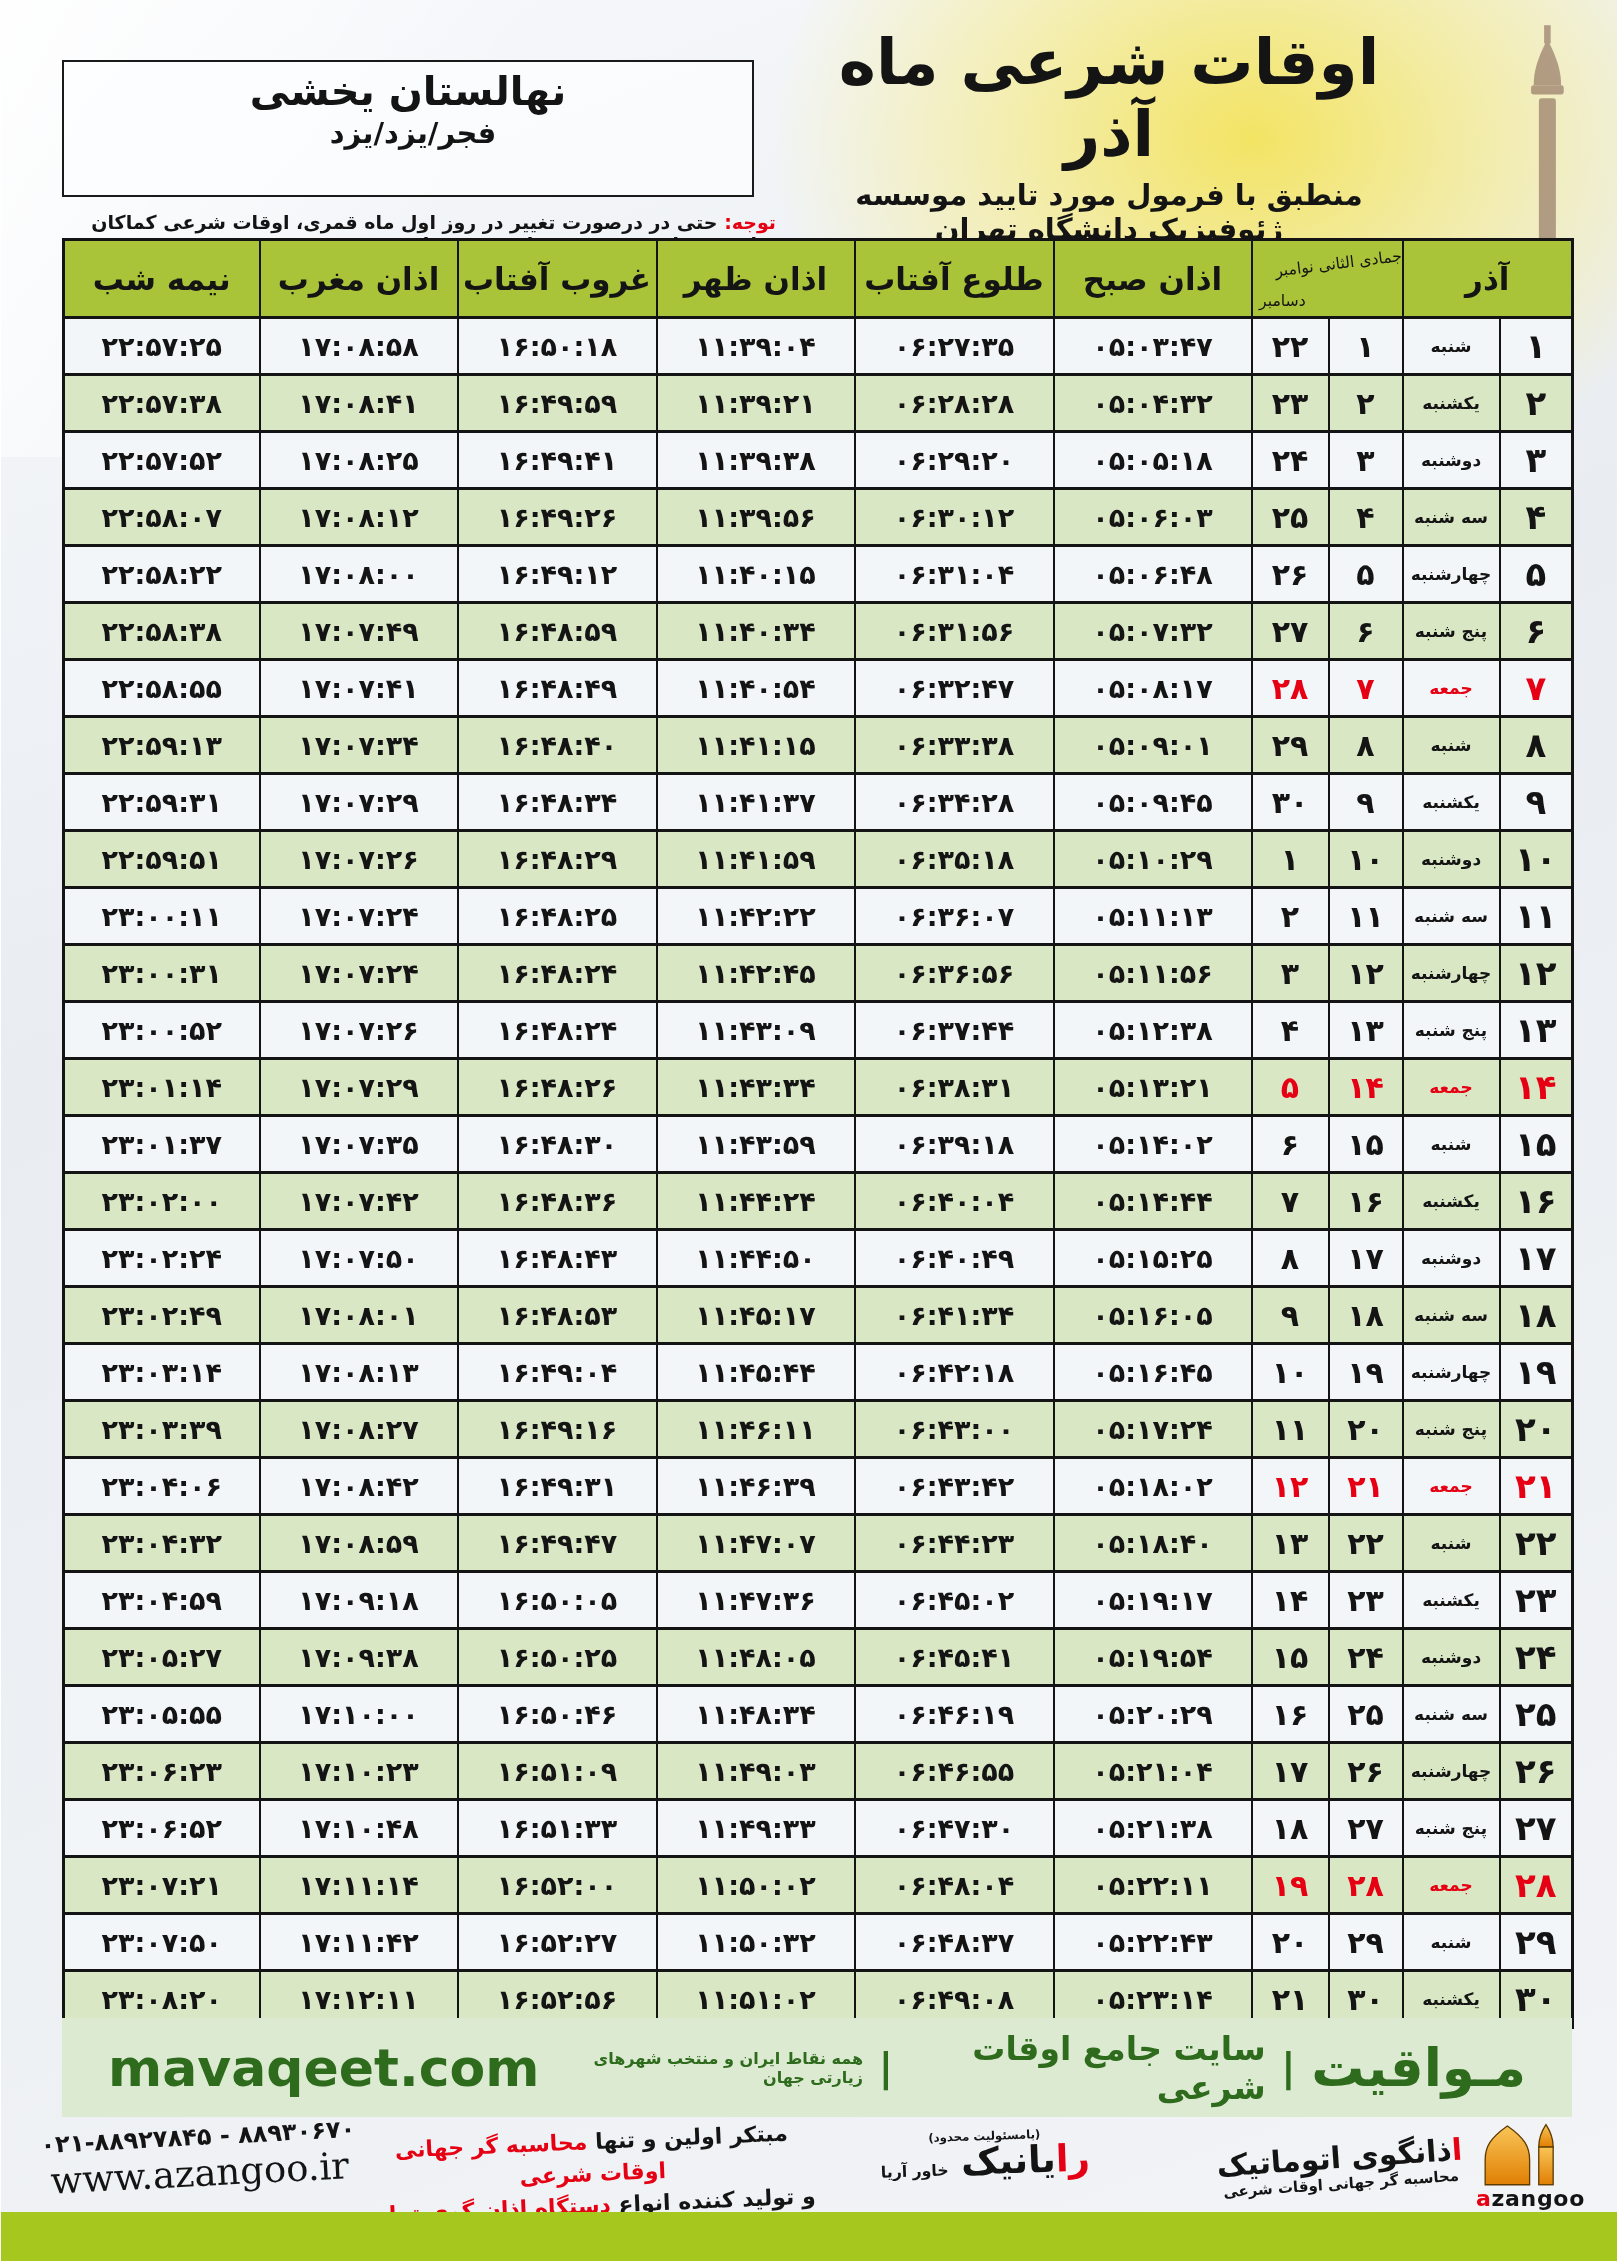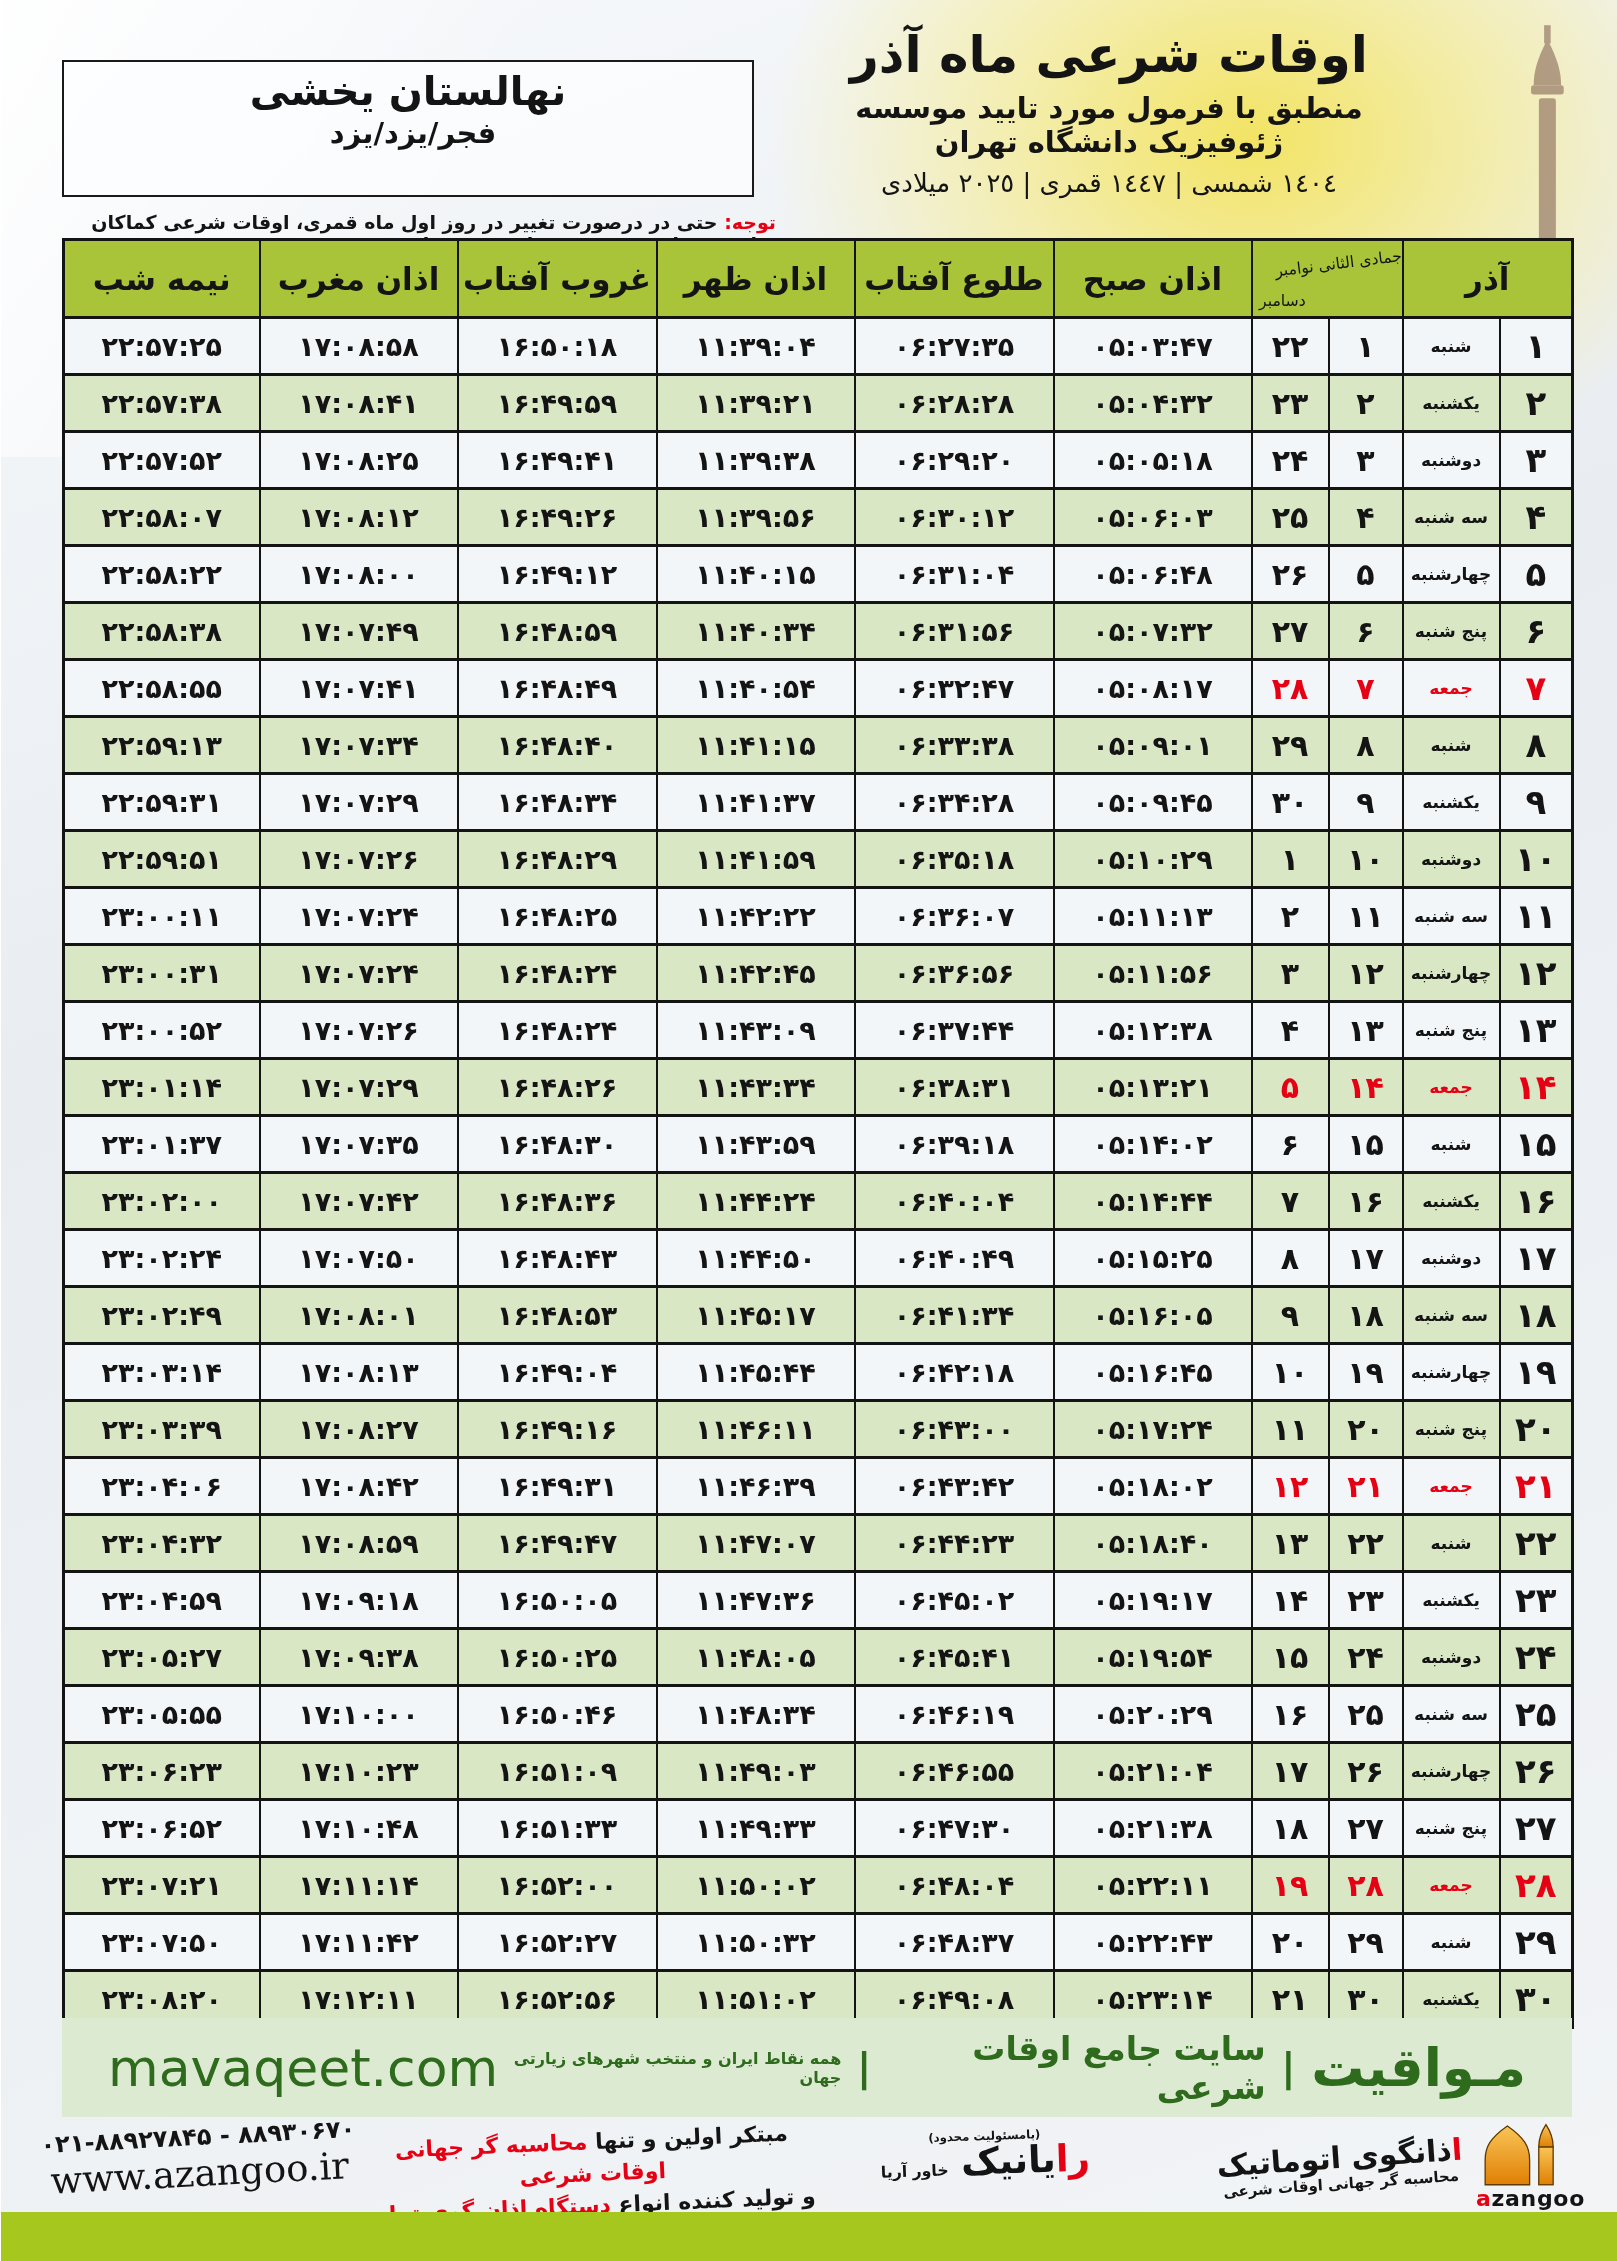--- a/index.html
+++ b/index.html
@@ -30,21 +30,21 @@
   
   .location-box{
     position:absolute;top:60px;right:864px;left:62px;height:137px;
     border:2px solid #1a1a1a;background:rgba(252,253,255,0.72);
     text-align:center;box-sizing:border-box;padding-top:5.2px;
   }
   .loc-name{font-size:40px;font-weight:bold;line-height:1.2;}
   .loc-sub{font-size:29px;font-weight:bold;line-height:1.25;margin-left:10px;}
   .loc-coords{font-size:19.6px;font-weight:bold;margin-top:5.2px;}
   .title-block{position:absolute;top:27px;left:809px;width:600px;text-align:center;}
-  .main-title{font-size:50px;font-weight:bold;line-height:1.15;}
+  .main-title{font-size:63px;font-weight:bold;line-height:1.15;}
   .sub-title{font-size:29px;font-weight:bold;margin-top:6px;}
   .dates-line{font-size:26px;margin-top:9px;}
   .notice-line{position:absolute;top:211px;right:842px;left:62px;font-size:19px;font-weight:bold;text-align:right;}
   .notice-line .red{color:var(--accent-red);}
 
   
   .prayer-table{
     position:absolute;top:238px;left:62px;width:1510px;
     border-collapse:collapse;table-layout:fixed;
     border:3.9px solid var(--line-dark);
@@ -74,21 +74,21 @@
   .mavaqeet-bar{
     position:absolute;top:2018px;left:62px;width:1510px;height:99px;
     background:var(--footer-bg);display:flex;align-items:center;justify-content:space-between;
     box-sizing:border-box;padding:0 46px;color:var(--footer-green);
   }
   .mv-right{display:flex;align-items:center;gap:15.7px;}
   .mv-brand{font-size:53px;font-weight:bold;}
   .mv-sep{font-size:39px;font-weight:bold;}
   .mv-site{font-size:33px;font-weight:bold;}
   .mv-desc{font-size:16px;font-weight:bold;}
-  .mv-domain{font-size:52px;font-weight:normal;direction:ltr;}
+  .mv-domain{font-size:52px;font-weight:bold;direction:ltr;}
 
   
   .bottom-info{position:absolute;top:2122px;left:0;width:1618px;height:90px;}
   .contact{position:absolute;left:39px;top:1.3px;width:320px;text-align:center;transform:rotate(-3deg);}
   .phone{font-size:24px;font-weight:bold;direction:ltr;letter-spacing:0.7px;}
   .site-url{font-size:37px;font-family:"DejaVu Serif",serif;direction:ltr;margin-top:1.3px;}
   .claim{position:absolute;left:365px;top:3.9px;width:457px;text-align:center;transform:rotate(-2.5deg);font-size:22px;font-weight:bold;line-height:1.45;}
   .claim .red{color:var(--accent-red);}
   .rayanik{position:absolute;left:848px;top:6.5px;width:274px;text-align:center;transform:rotate(-2deg);}
   .ray-small{font-size:11.7px;font-weight:bold;}

